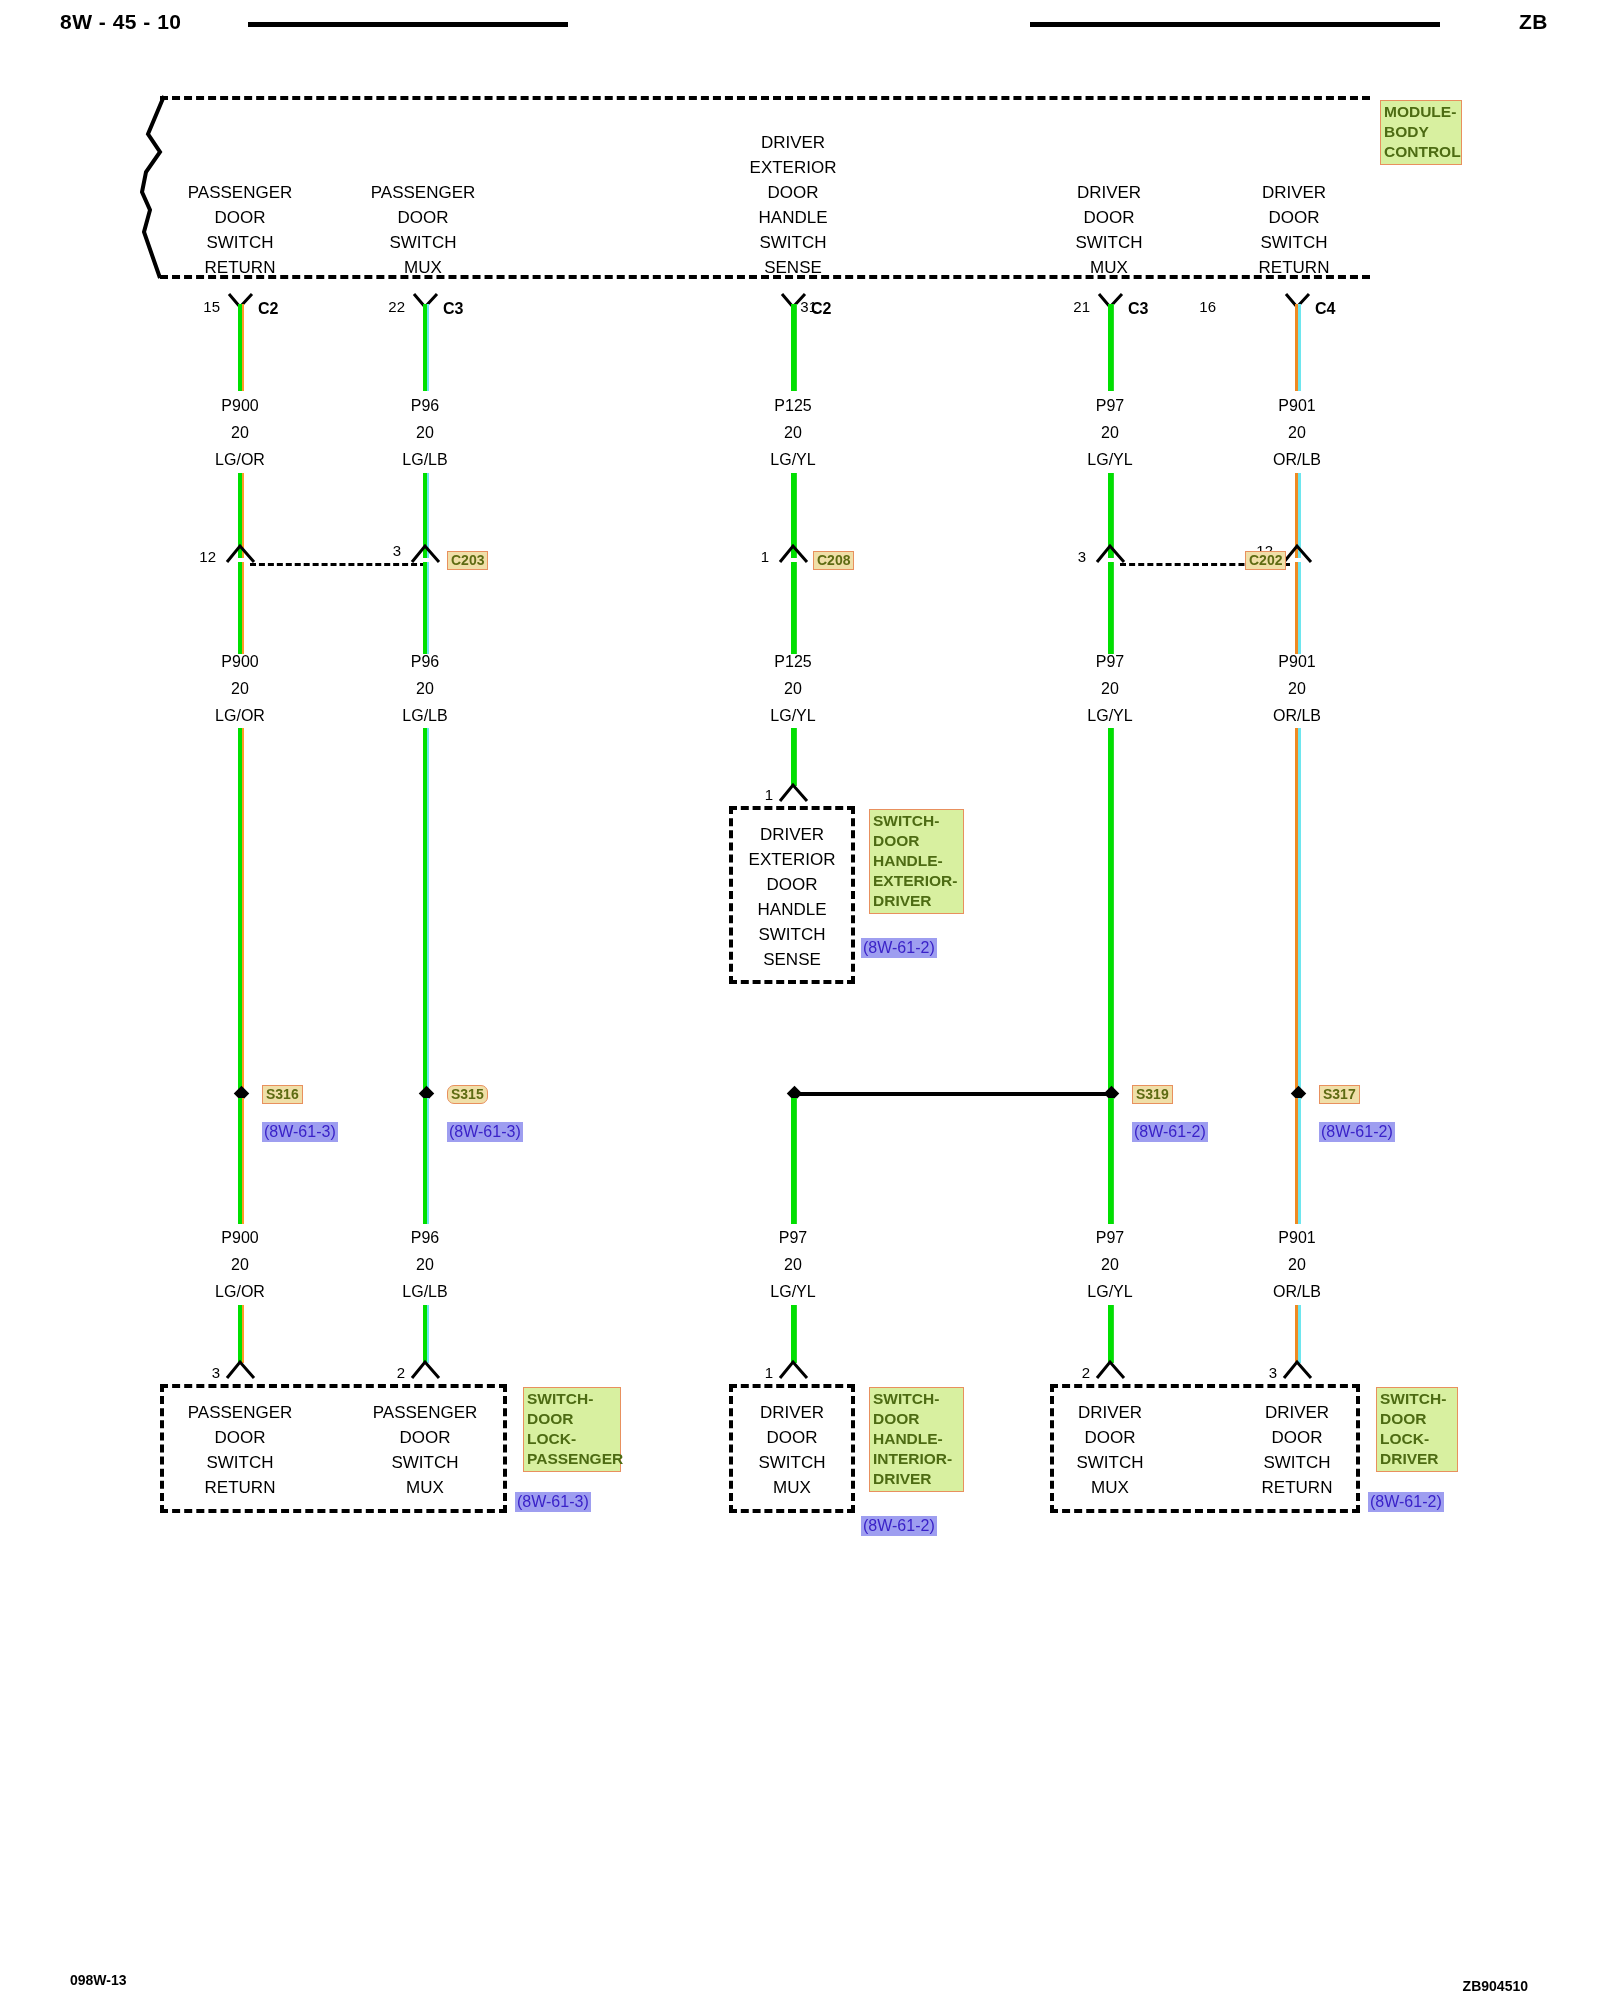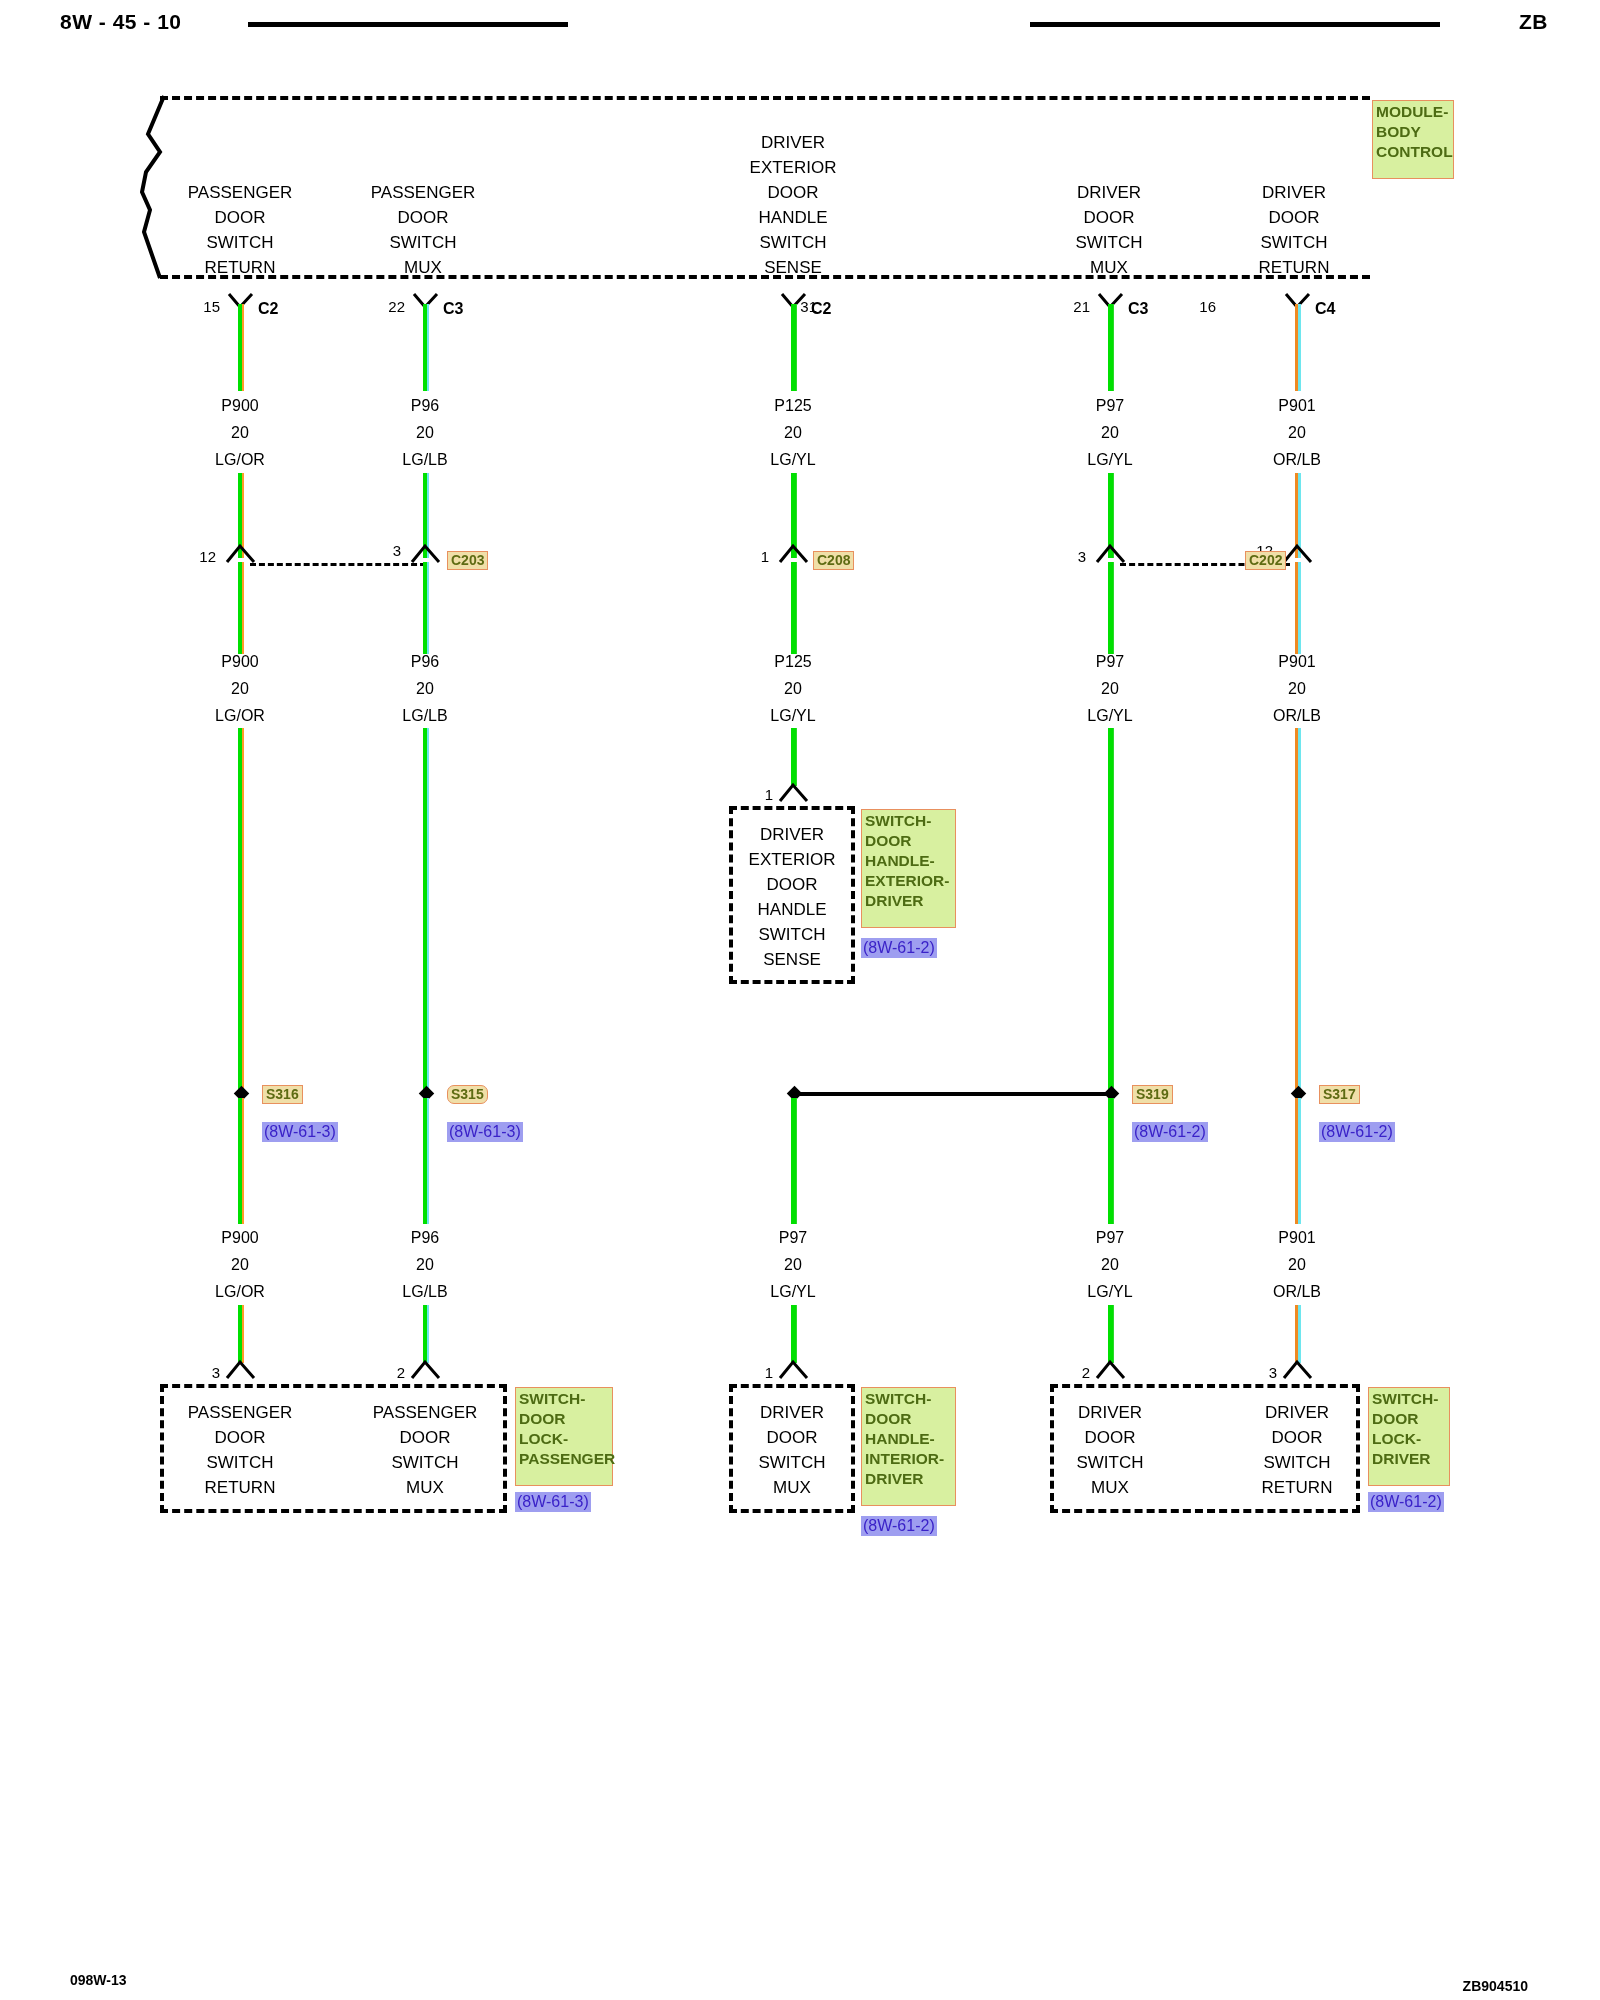--- a/index.html
+++ b/index.html
@@ -125,22 +125,23 @@
 
   
   .lbl-green {
     position: absolute;
     background: #d8f0a0;
     border: 1px solid #e8905e;
     color: #4d6b13;
     font-weight: bold;
     font-size: 15.5px;
     line-height: 20px;
-    padding: 1px 2px 16px 3px;
+    padding: 1px 2px 2px 3px;
     box-sizing: border-box;
+    margin-left: 8px;
   }
   .lbl-green span { display: block; white-space: nowrap; }
 
   .lbl-tan {
     position: absolute;
     background: #f0dfa8;
     border: 1px solid #e8905e;
     color: #5e6b13;
     font-weight: bold;
     font-size: 14px;

